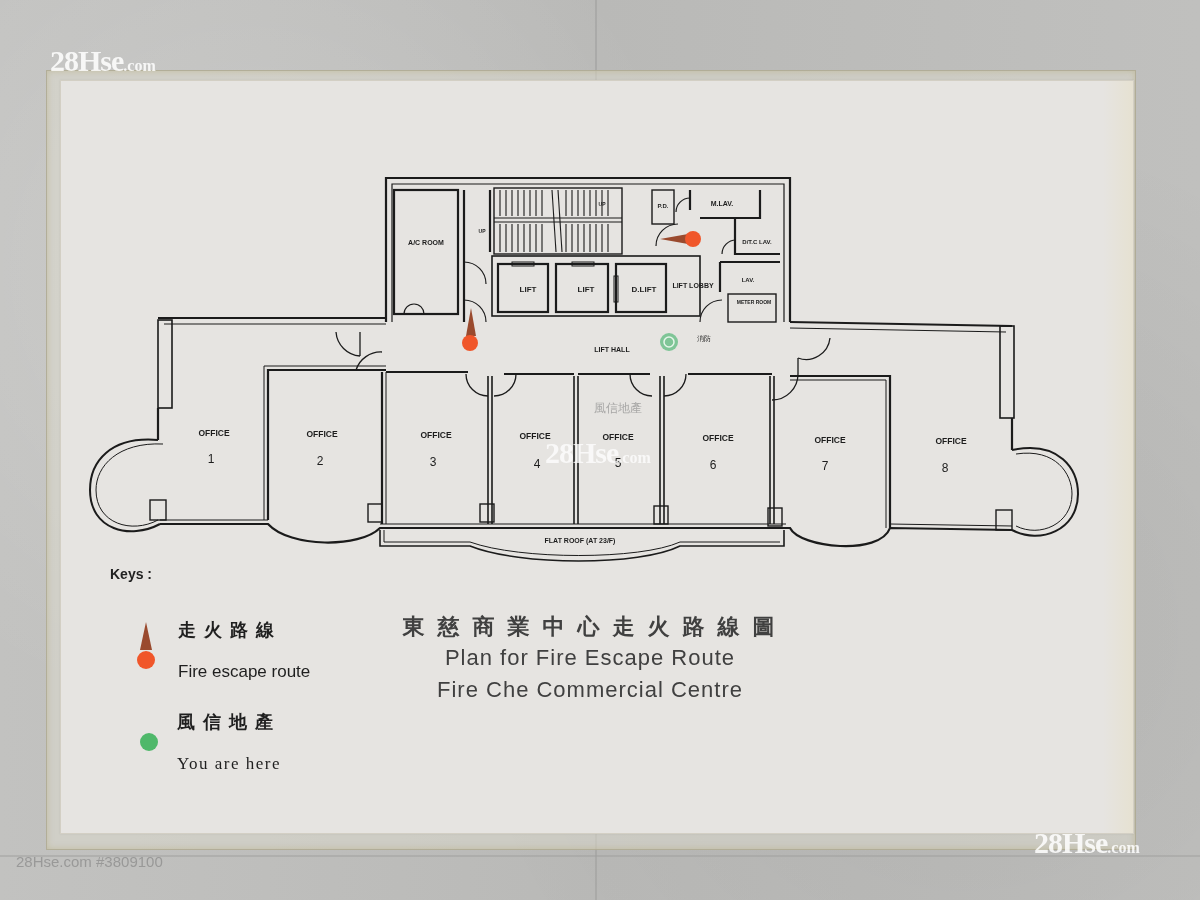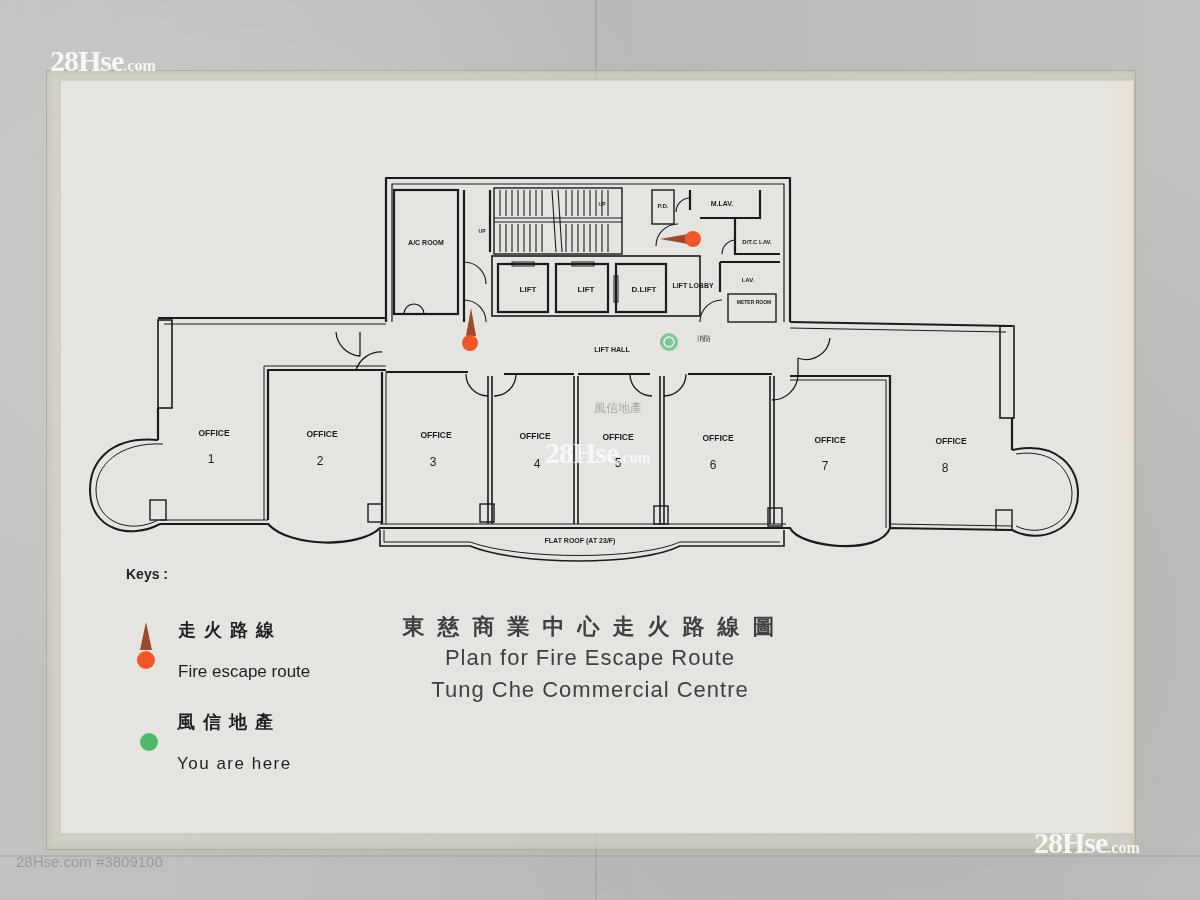--- a/index.html
+++ b/index.html
@@ -25,27 +25,27 @@
     background:#e6e4e1;
     border:1px solid #d3cfc4;
     box-shadow: 0 0 2px rgba(0,0,0,0.08);
   }
   .sheet::after {
     content:""; position:absolute; right:0; top:0; width:30px; height:100%;
     background:linear-gradient(90deg, rgba(0,0,0,0) 0%, rgba(230,220,180,0.35) 100%);
   }
   .plan { position:absolute; left:0; top:0; width:1200px; height:900px; }
   .keys-title {
-    position:absolute; left:126px; top:566px; font-size:14px; color:#222;
+    position:absolute; left:110px; top:566px; font-size:14px; color:#222;
     font-family:"Liberation Sans", sans-serif; font-weight:bold;
   }
   .key-row { position:absolute; font-family:"Liberation Sans", sans-serif; color:#1f1f1f; }
   .key-cn { font-size:18px; letter-spacing:8px; font-weight:bold; font-family:"DejaVu Sans", sans-serif; }
   .key-en { font-size:17px; margin-top:20px; }
-  .key-en.wide { letter-spacing:1.5px; }
+  .key-en.wide { letter-spacing:1.5px;font-family:Liberation Serif, serif; }
   .title-block { position:absolute; left:380px; top:612px; width:420px; text-align:center; color:#404040; }
   .title-cn { font-size:22px; font-weight:bold; letter-spacing:13px; font-family:"DejaVu Sans", sans-serif; margin-left:10px; }
   .title-en { font-size:22px; font-family:"Liberation Sans", sans-serif; letter-spacing:1px; line-height:32px; }
   .wm { position:absolute; color:rgba(255,255,255,0.85); font-family:Liberation Serif, serif; font-weight:bold; }
   .wm .big { font-size:30px; letter-spacing:-1px; }
   .wm .small { font-size:16px; font-weight:bold; }
   .wm-center { color:rgba(255,255,255,0.75); }
   .wm-agency { position:absolute; left:594px; top:400px; font-size:12px; color:rgba(140,140,140,0.7);font-family:Liberation Serif, serif; }
   .wm-bottomleft { position:absolute; left:16px; top:853px; font-size:15px; color:rgba(120,120,120,0.55); font-family:"Liberation Sans", sans-serif; }
 </style>
@@ -262,21 +262,21 @@
   <div class="key-en">Fire escape route</div>
 </div>
 <div class="key-row" style="left:177px; top:710px;">
   <div class="key-cn">風信地產</div>
   <div class="key-en wide">You are here</div>
 </div>
 
 <div class="title-block">
   <div class="title-cn">東慈商業中心走火路線圖</div>
   <div class="title-en">Plan for Fire Escape Route</div>
-  <div class="title-en">Tung Che Commercial Centre</div>
+  <div class="title-en">Fire Che Commercial Centre</div>
 </div>
 
 <div class="wm" style="left:50px; top:44px;">
   <span class="big">28Hse</span><span class="small">.com</span>
 </div>
 <div class="wm wm-center" style="left:545px; top:436px;">
   <span class="big">28Hse</span><span class="small">.com</span>
 </div>
 <div class="wm" style="left:1034px; top:826px;">
   <span class="big">28Hse</span><span class="small">.com</span>

